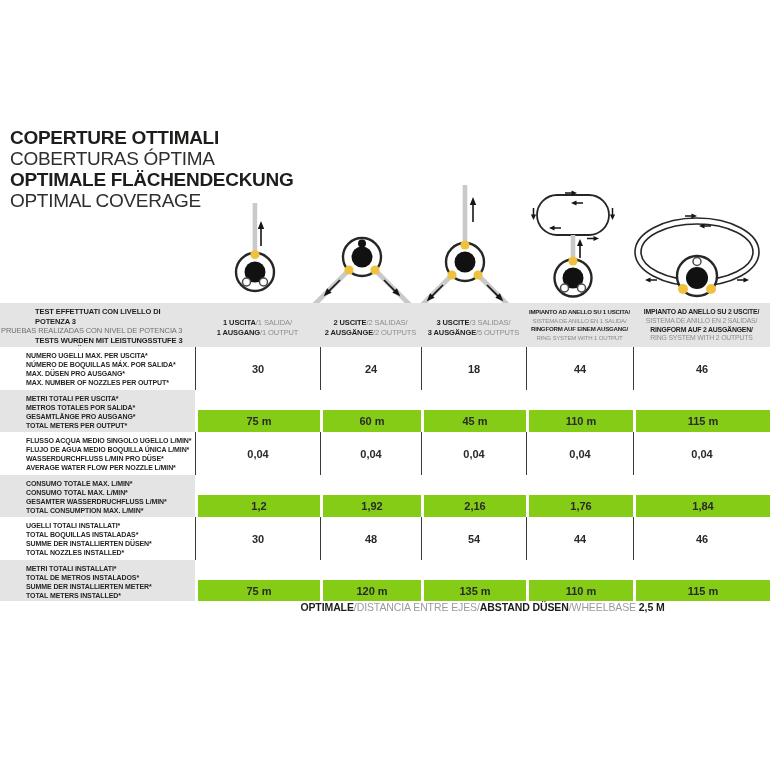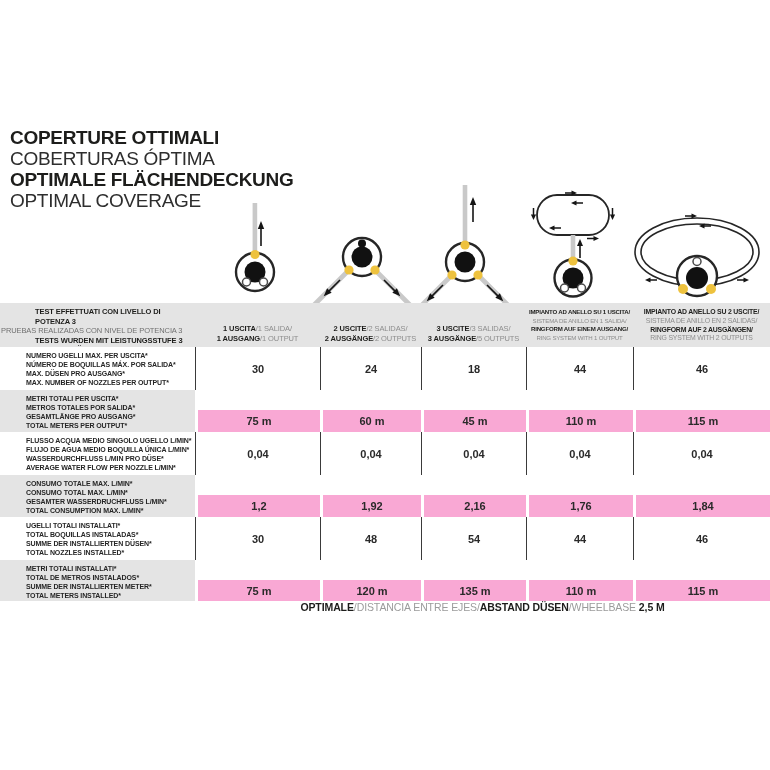--- a/index.html
+++ b/index.html
@@ -16,33 +16,33 @@
 
   
   .tbl{position:absolute;left:0;top:303px;width:770px;}
   .t-row{display:grid;grid-template-columns:195px 125px 101px 105px 107px 137px;}
   .h-head{height:44px;background:#e4e4e4;}
   .rh1{height:43px;} .rh2{height:42px;} .rh3{height:43px;} .rh4{height:42px;} .rh5{height:43px;} .rh6{height:41px;}
   .cell{overflow:hidden;}
   .note{padding:4px 2px 0 1px;font-size:7.5px;line-height:9.5px;letter-spacing:-0.1px;}
   .note .b{font-weight:bold;color:#1d1d1b;padding-left:34px;}
   .note .r{font-weight:normal;color:#707070;}
-  .chead{text-align:center;font-size:7.5px;line-height:9.5px;padding-top:21px;letter-spacing:-0.1px;}
+  .chead{text-align:center;font-size:7.5px;line-height:9.5px;padding-top:15px;letter-spacing:-0.1px;}
   .chead .b{font-weight:bold;color:#1d1d1b;}
   .chead .r{font-weight:normal;color:#8d8d8d;}
   .chead4{text-align:center;font-size:6.1px;line-height:8.6px;padding-top:5px;letter-spacing:-0.2px;}
   .chead5{text-align:center;font-size:6.9px;line-height:8.8px;padding-top:5px;letter-spacing:-0.2px;}
   .chead4 .b,.chead5 .b{font-weight:bold;color:#1d1d1b;}
   .chead4 .r,.chead5 .r{font-weight:normal;color:#8d8d8d;}
   .lblcell{padding:4px 2px 0 26px;font-size:7px;line-height:9px;font-weight:bold;color:#262626;letter-spacing:-0.1px;}
   .val{display:flex;align-items:center;justify-content:center;font-weight:bold;font-size:11px;color:#2a2a2a;}
   .row-w .lblcell{background:#ffffff;}
   .row-w .val{background:#ffffff;border-left:1.5px solid #3a3a3a;}
   .row-g .lblcell{background:#e4e4e4;}
-  .row-g .val{background:#f9a8d4;border-left:3px solid #ffffff;margin-top:20px;}
+  .row-g .val{background:#84cc16;border-left:3px solid #ffffff;margin-top:20px;}
 
   
   .footer{position:absolute;left:195px;top:601px;width:575px;text-align:center;font-size:10.5px;letter-spacing:-0.1px;}
   .footer .b{font-weight:bold;color:#1d1d1b;}
   .footer .r{font-weight:normal;color:#9b9b9b;}
 </style>
 </head>
 <body>
 
 <div class="page">

